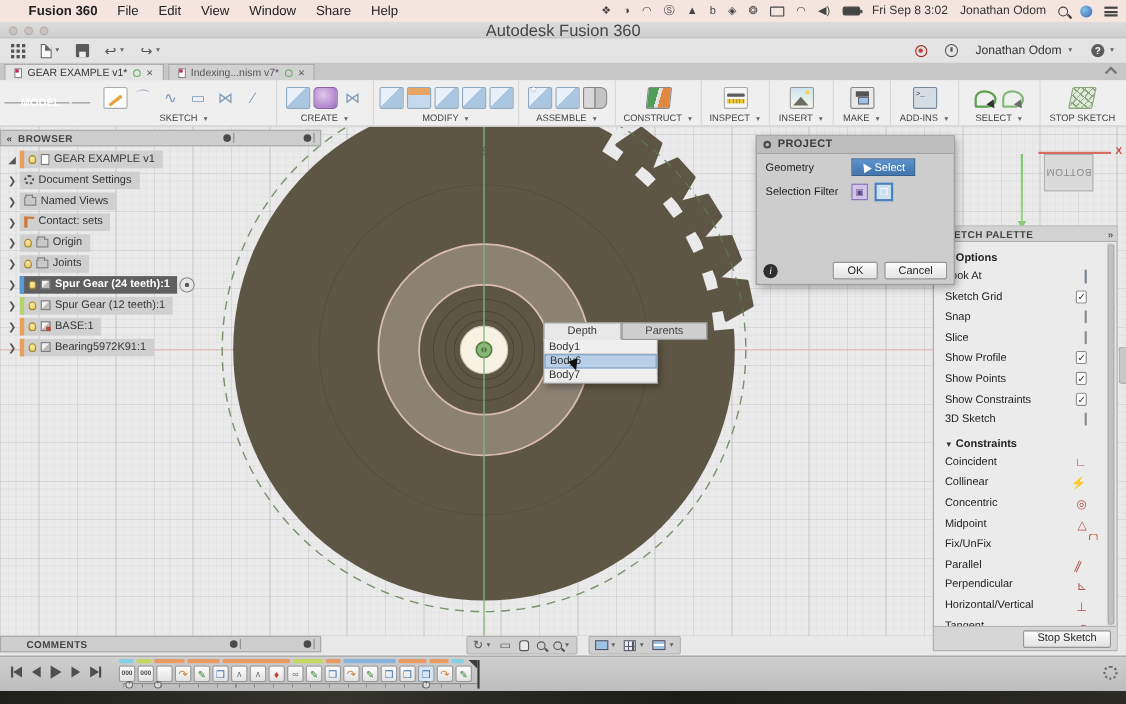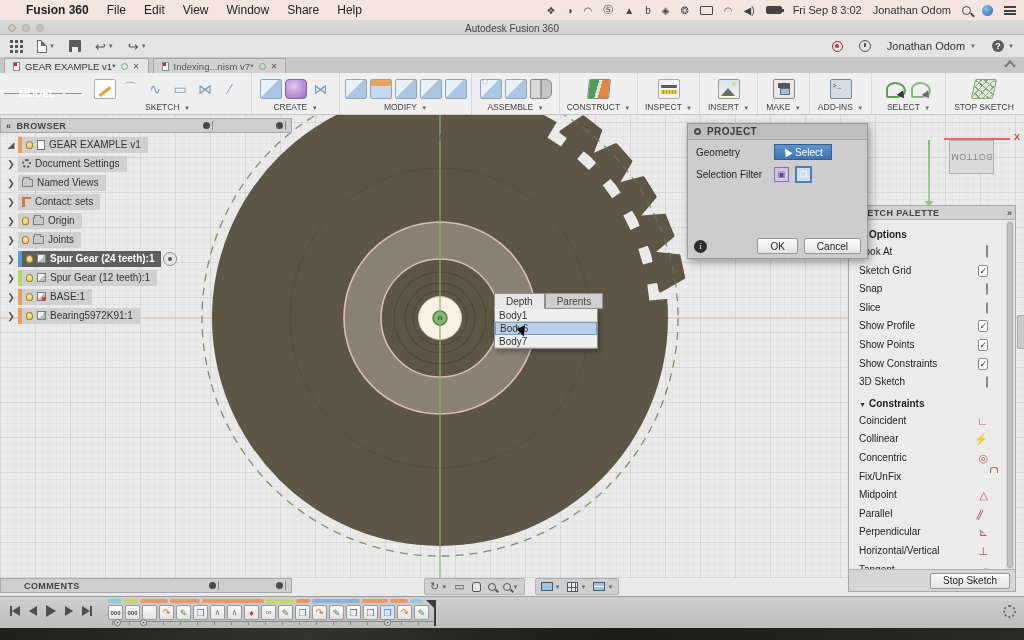--- a/index.html
+++ b/index.html
@@ -20,22 +20,22 @@
 .batt:after{content:"";position:absolute;right:-3px;top:2px;width:2px;height:3px;background:#444}
 .clocktxt{font-size:11px}.usertxt{font-size:11px}
 .mag{width:9px;height:9px;border:1.5px solid #444;border-radius:50%;position:relative}
 .mag:after{content:"";position:absolute;left:7px;top:7px;width:5px;height:1.5px;background:#444;transform:rotate(45deg)}
 .siri{width:11px;height:11px;border-radius:50%;background:radial-gradient(circle at 35% 35%,#7fc4e8,#3c5fb0)}
 .mlist{width:12px;height:9px;border-top:2px solid #444;border-bottom:2px solid #444;position:relative}
 .mlist:after{content:"";position:absolute;left:0;top:2.5px;width:100%;height:2px;background:#444}
 
 
 .titlebar{left:0;top:20px;width:1024px;height:15px;background:linear-gradient(#dcdcdc,#cfcfcf);
-          border-bottom:1px solid #b5b5b5;display:flex;align-items:flex-end;justify-content:center;
-          font-size:10px;color:#444;z-index:60}
+          border-bottom:1px solid #b5b5b5;display:flex;align-items:flex-start;justify-content:center;
+          font-size:15px;color:#444;z-index:60}
 .lights{position:absolute;left:8px;top:4px;display:flex;gap:6px}
 .lights i{width:8px;height:8px;border-radius:50%;background:#c9c2be;border:1px solid #b3aca8}
 
 
 .quickbar{left:0;top:35px;width:1024px;height:22px;background:#e4e4e4;display:flex;align-items:center;
           padding:0 10px;gap:14px;z-index:60}
 .qgrid{width:13px;height:13px;background:
   linear-gradient(#555,#555) 0 0/3px 3px, linear-gradient(#555,#555) 5px 0/3px 3px, linear-gradient(#555,#555) 10px 0/3px 3px,
   linear-gradient(#555,#555) 0 5px/3px 3px, linear-gradient(#555,#555) 5px 5px/3px 3px, linear-gradient(#555,#555) 10px 5px/3px 3px,
   linear-gradient(#555,#555) 0 10px/3px 3px, linear-gradient(#555,#555) 5px 10px/3px 3px, linear-gradient(#555,#555) 10px 10px/3px 3px;
@@ -159,21 +159,21 @@
 .sf1{width:15px;height:15px;background:#d3c4ea;border:1px solid #8672ae;display:flex;align-items:center;justify-content:center;font-size:8px;color:#5d4b86}
 .sf2{width:17px;height:17px;background:#cde0f2;border:2px solid #4a80bd;margin-left:6px;display:flex;align-items:center;justify-content:center;font-size:8px;color:#fff}
 .pjfoot{position:absolute;left:0;bottom:4px;width:100%;display:flex;align-items:center;padding:0 6px}
 .info{width:13px;height:13px;border-radius:50%;background:#2e2e2e;color:#fff;font-size:9px;font-family:"Liberation Serif",serif;font-style:italic;display:flex;align-items:center;justify-content:center}
 .pbtn{height:16px;padding:0 12px;background:linear-gradient(#fbfbfb,#e3e3e3);border:1px solid #979797;border-radius:2px;font-size:10px;color:#222;display:flex;align-items:center}
 .pjfoot .pbtn{margin-left:6px}.pjfoot .sp{margin-left:auto}
 
 
 .bdrop{left:494px;top:293px;z-index:35;font-size:10px}
 .btabs{display:flex;align-items:flex-end}
-.btab{height:16px;padding:0 11px;border:1px solid #8f8f8f;display:flex;align-items:center}
+.btab{height:16px;padding:0 21px;border:1px solid #8f8f8f;display:flex;align-items:center}
 .btab.on{background:#e8e8e8;border-bottom-color:#e8e8e8;z-index:2}
 .btab.off{background:#cfcfcf;color:#444}
 .blist{width:104px;background:#e4e4e4;border:1px solid #8f8f8f;box-shadow:2px 3px 6px rgba(0,0,0,.3);margin-top:-1px}
 .bitem{height:13px;display:flex;align-items:center;padding:0 4px;border-bottom:1px solid #d2d2d2;background:#efefef}
 .bitem.hl{background:#b9cfe8;border:1px solid #7d9fc2;position:relative}
 .mcursor{position:absolute;left:22px;top:4px;width:0;height:0;border-left:4px solid transparent;border-right:5px solid transparent;border-top:10px solid #111;transform:rotate(-20deg)}
 
 
 .palette{left:848px;top:205px;width:168px;height:387px;background:#ebebeb;border:1px solid #a8a8a8;z-index:30;font-size:10px}
 .palhead{height:14px;background:#d2d2d2;border-bottom:1px solid #b0b0b0;display:flex;align-items:center;
@@ -655,26 +655,26 @@
     </div>
     <div class="prow">
       <span class="plabel">Collinear</span>
       <span class="ctl"><span class="cico">⚡</span></span>
     </div>
     <div class="prow">
       <span class="plabel">Concentric</span>
       <span class="ctl"><span class="cico">◎</span></span>
     </div>
     <div class="prow">
+      <span class="plabel">Midpoint</span>
+      <span class="ctl"><span class="cico">△</span></span>
+    </div>
+    <div class="prow">
       <span class="plabel">Fix/UnFix</span>
       <span class="ctl"><span class="cico"><span class="lock"></span></span></span>
-    </div>
-    <div class="prow">
-      <span class="plabel">Midpoint</span>
-      <span class="ctl"><span class="cico">△</span></span>
     </div>
     <div class="prow">
       <span class="plabel">Parallel</span>
       <span class="ctl"><span class="cico" style="display:inline-block;transform:rotate(25deg)">∥</span></span>
     </div>
     <div class="prow">
       <span class="plabel">Perpendicular</span>
       <span class="ctl"><span class="cico">⊾</span></span>
     </div>
     <div class="prow">

